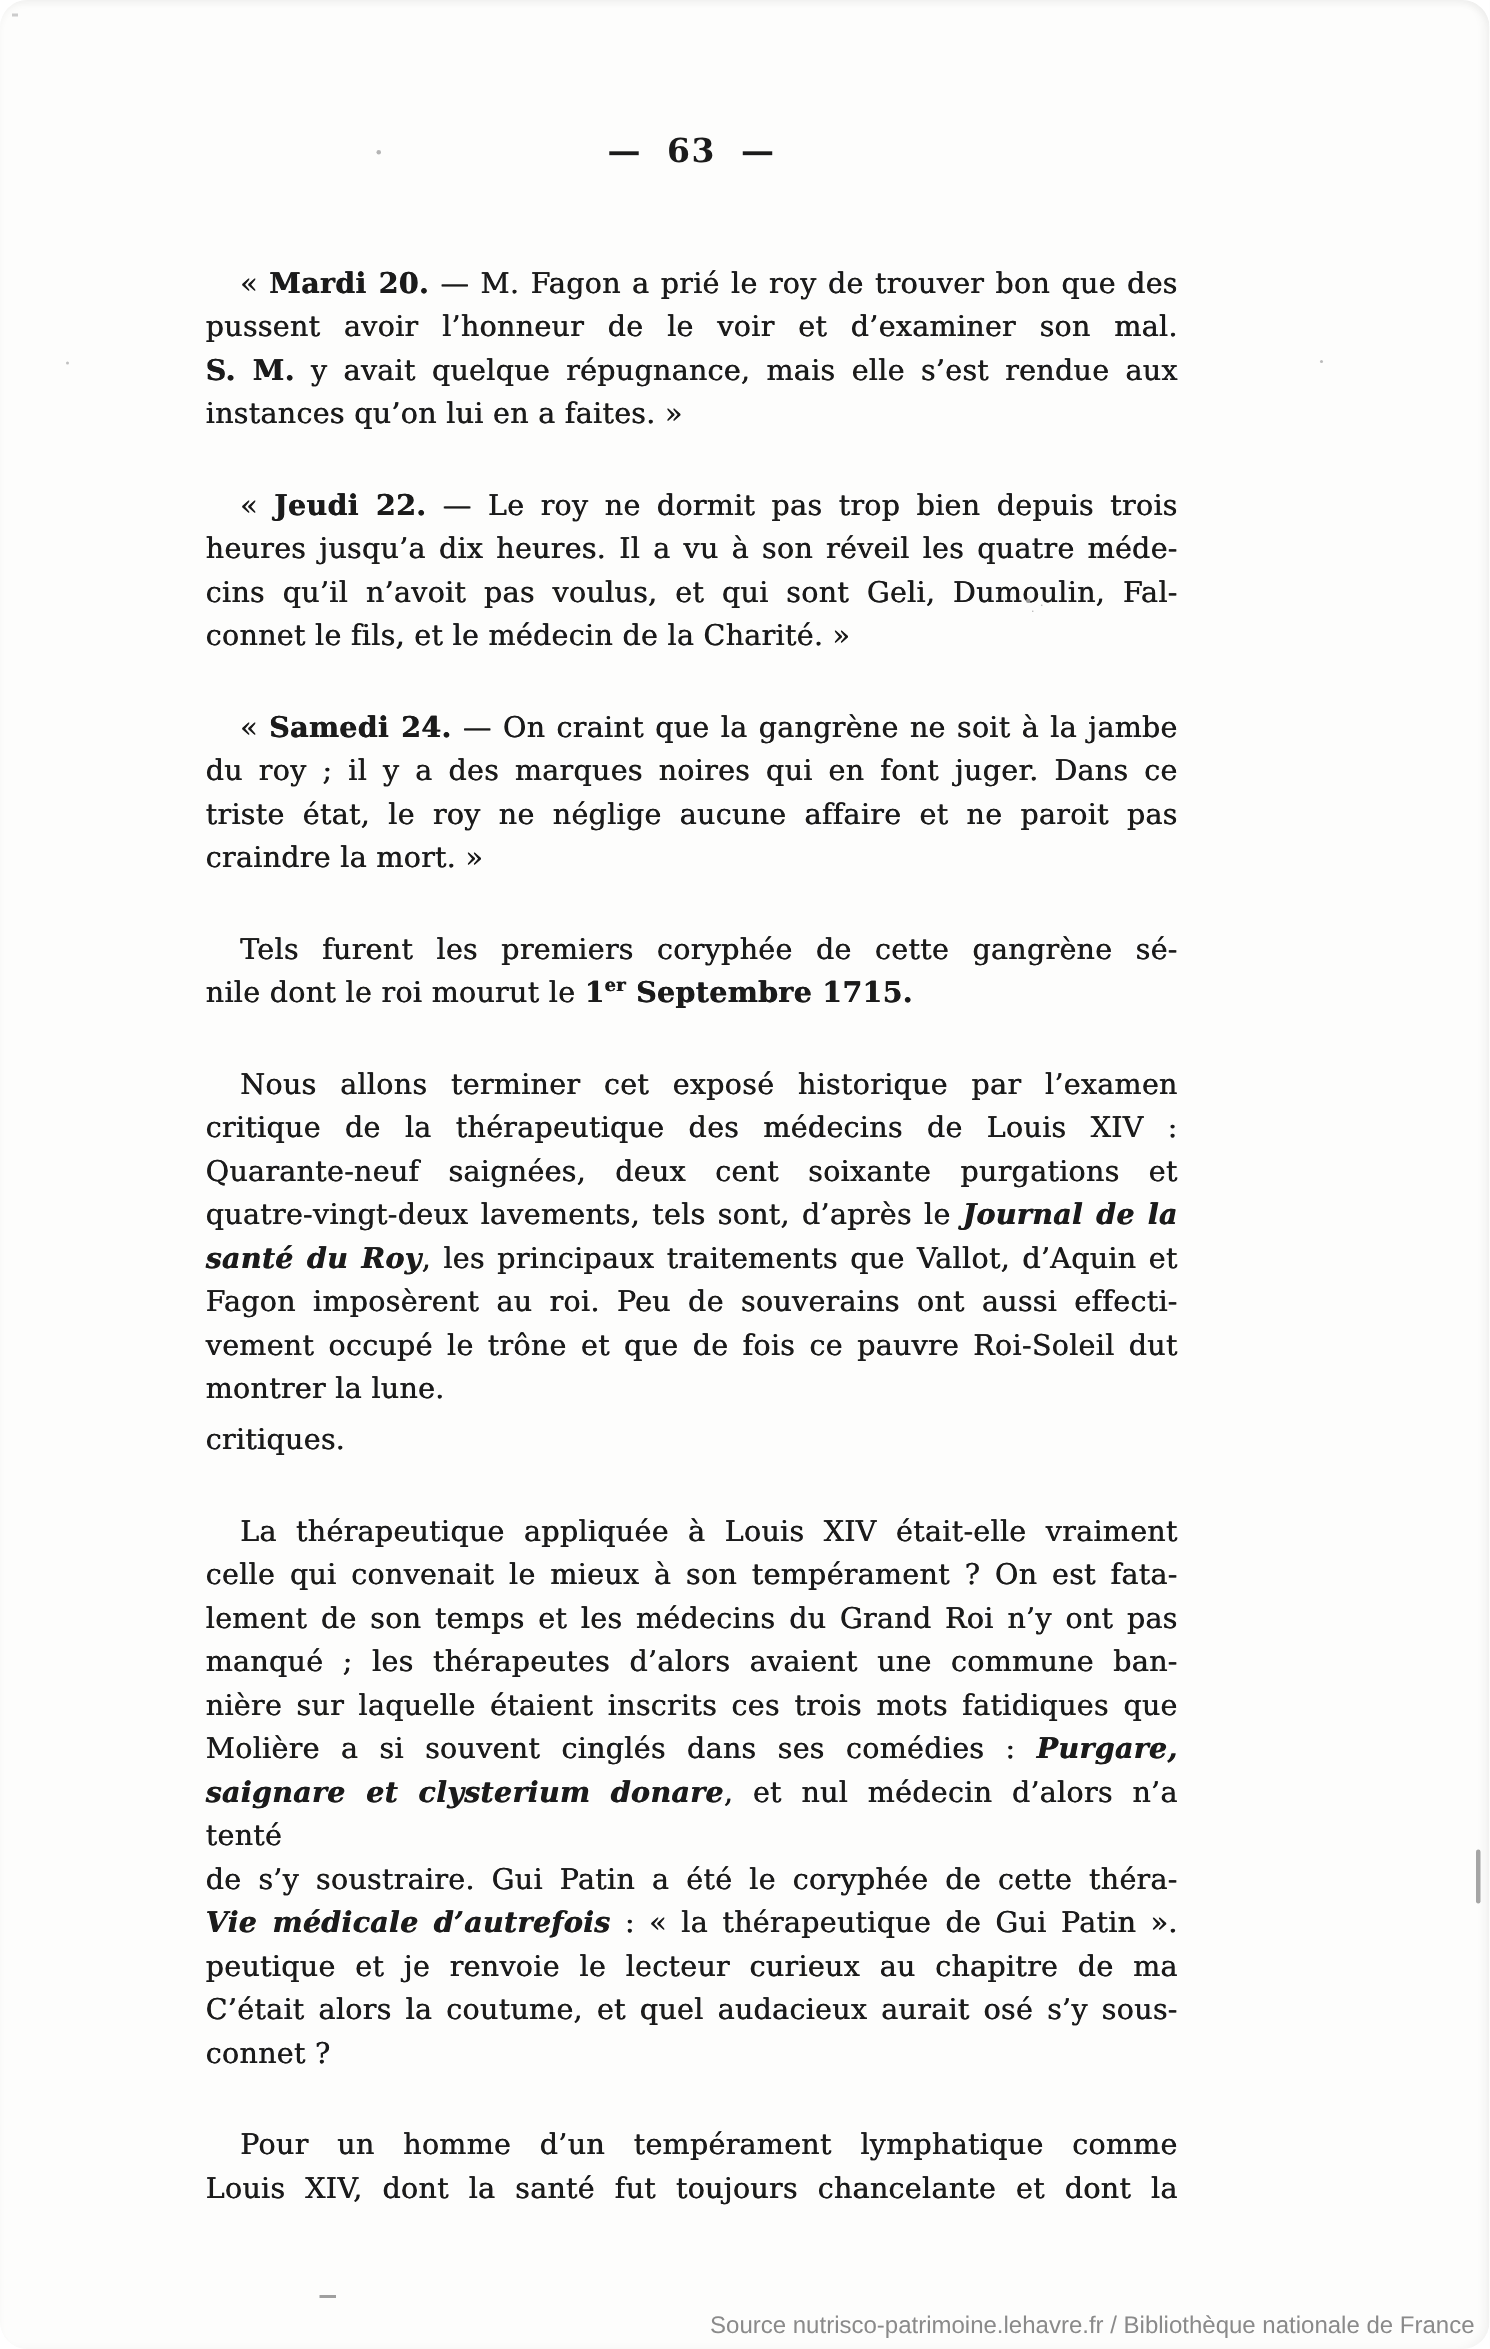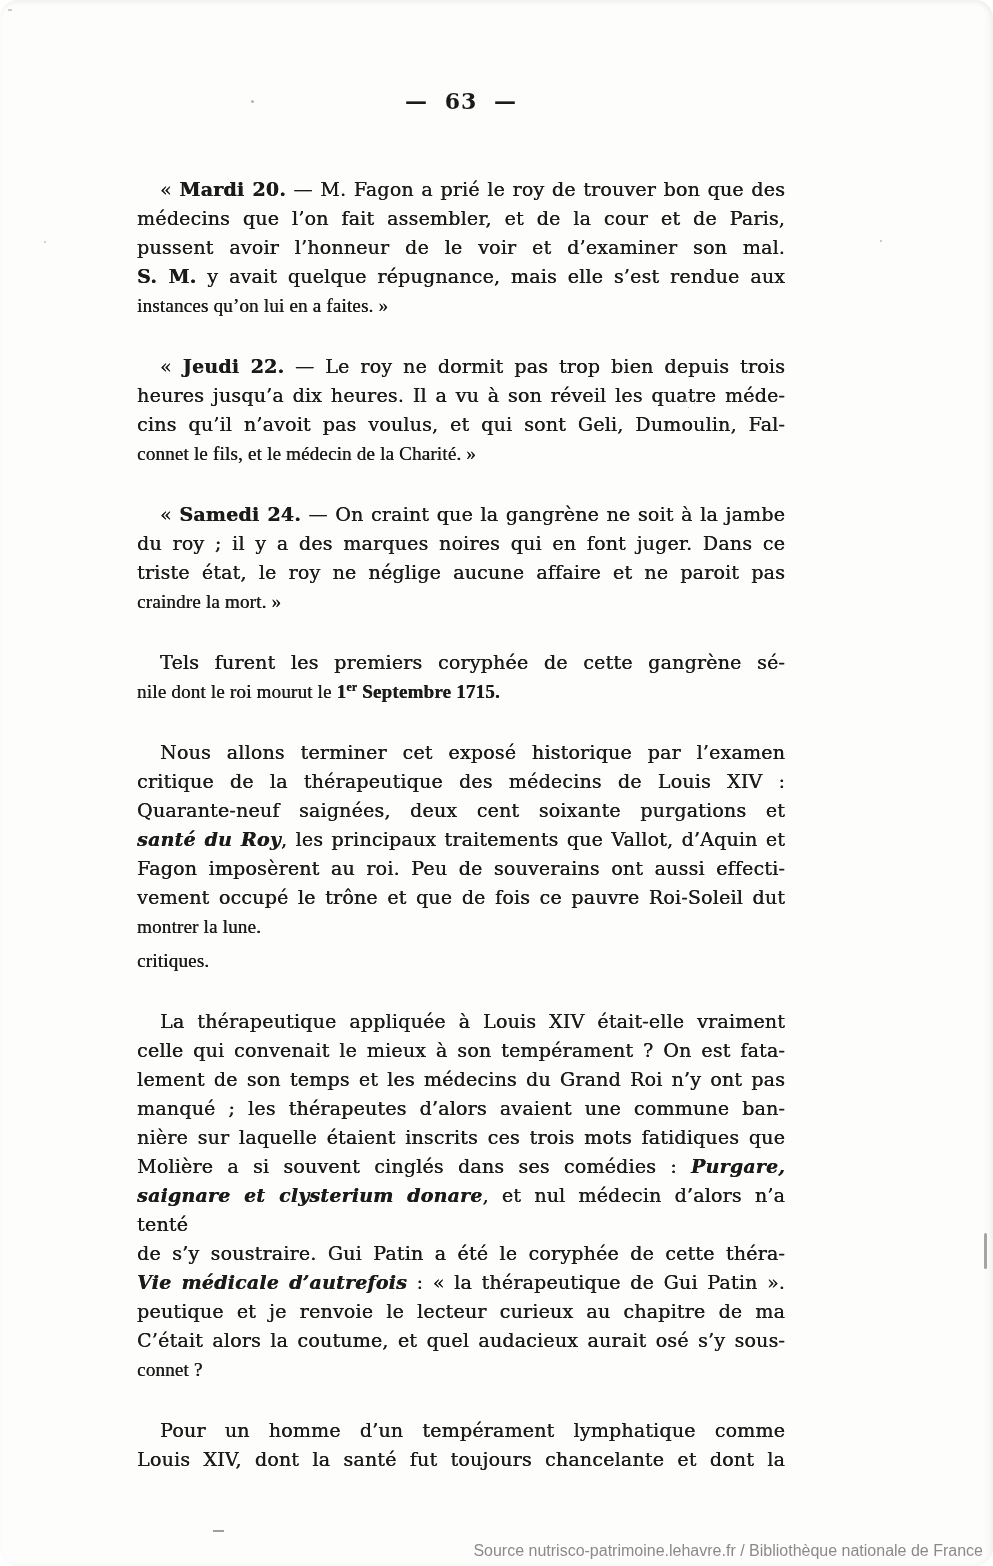--- a/index.html
+++ b/index.html
@@ -40,21 +40,21 @@
     letter-spacing: 0.2px;
     text-shadow: 0.35px 0 0 currentColor; 
   }
   .para { margin: 0 0 5px 0; }
   .line {
     text-align: justify;
     text-align-last: justify;
     white-space: normal;
   }
   .line.indent { text-indent: 23px; margin-top: 32px; }
-  .line.last { text-align-last: left; font-family: Liberation Serif, serif; }
+  .line.last { text-align-last: left; }
   .line b { font-weight: 700; }
   .line em { font-style: italic; font-weight: 600; }
   .line sup { font-size: 0.62em; vertical-align: super; line-height: 0; }
   .footer {
     position: absolute;
     right: 10px; bottom: 6px;
     font-family: "Liberation Sans", sans-serif;
     font-size: 16px;
     color: var(--footer-text);
     text-shadow: none;
@@ -74,21 +74,20 @@
 </head>
 <body>
 
 <div class="page">
 
   <div class="page-number">— 63 —</div>
 
   <div class="text-block">
       <div class="para">
         <div class="line indent">« <b>Mardi 20.</b> — M. Fagon a prié le roy de trouver bon que des</div>
-        <div class="line">médecins que l’on fait assembler, et de la cour et de Paris,</div>
         <div class="line">pussent avoir l’honneur de le voir et d’examiner son mal.</div>
         <div class="line"><b>S. M.</b> y avait quelque répugnance, mais elle s’est rendue aux</div>
         <div class="line last">instances qu’on lui en a faites. »</div>
       </div>
       <div class="para">
         <div class="line indent">« <b>Jeudi 22.</b> — Le roy ne dormit pas trop bien depuis trois</div>
         <div class="line">heures jusqu’a dix heures. Il a vu à son réveil les quatre méde-</div>
         <div class="line">cins qu’il n’avoit pas voulus, et qui sont Geli, Dumoulin, Fal-</div>
         <div class="line last">connet le fils, et le médecin de la Charité. »</div>
       </div>
@@ -99,20 +98,21 @@
         <div class="line last">craindre la mort. »</div>
       </div>
       <div class="para">
         <div class="line indent">Tels furent les premiers coryphée de cette gangrène sé-</div>
         <div class="line last">nile dont le roi mourut le <b>1<sup>er</sup> Septembre 1715.</b></div>
       </div>
       <div class="para">
         <div class="line indent">Nous allons terminer cet exposé historique par l’examen</div>
         <div class="line">critique de la thérapeutique des médecins de Louis XIV :</div>
         <div class="line">Quarante-neuf saignées, deux cent soixante purgations et</div>
+        <div class="line">quatre-vingt-deux lavements, tels sont, d’après le <em>Journal de la</em></div>
         <div class="line"><em>santé du Roy</em>, les principaux traitements que Vallot, d’Aquin et</div>
         <div class="line">Fagon imposèrent au roi. Peu de souverains ont aussi effecti-</div>
         <div class="line">vement occupé le trône et que de fois ce pauvre Roi-Soleil dut</div>
         <div class="line last">montrer la lune.</div>
       </div>
       <div class="para">
         <div class="line last">critiques.</div>
       </div>
       <div class="para">
         <div class="line indent">La thérapeutique appliquée à Louis XIV était-elle vraiment</div>

